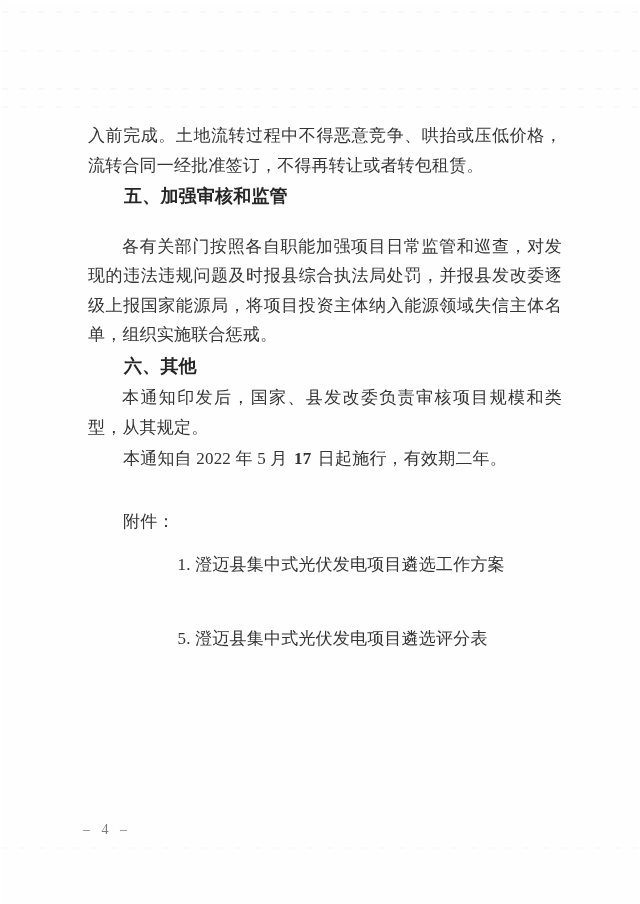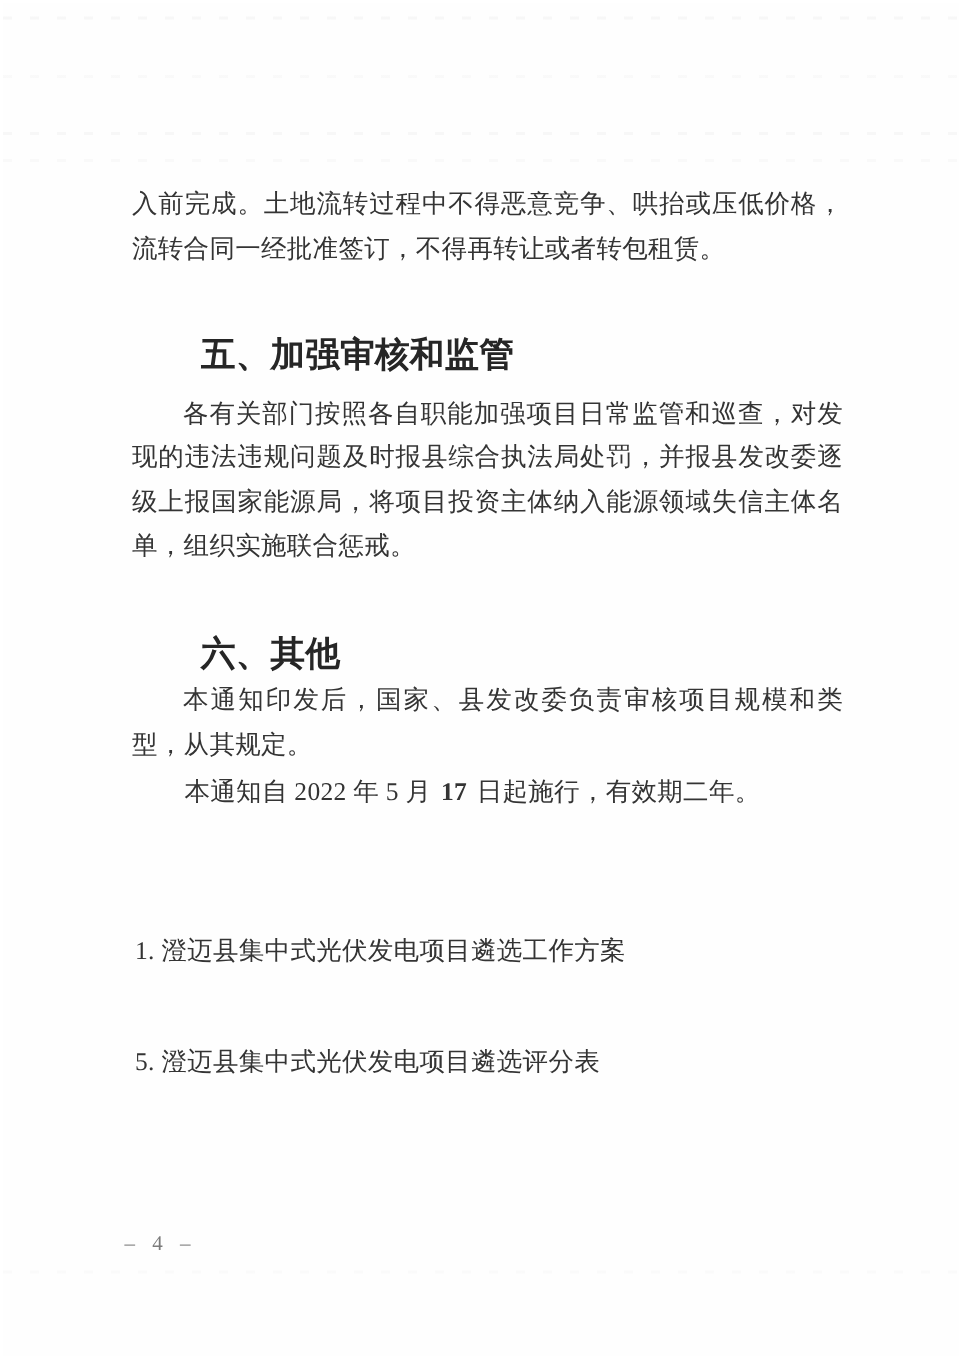--- a/index.html
+++ b/index.html
@@ -36,30 +36,29 @@
     width: 478px;
     font-size: 17px;
     line-height: 29.5px;
     text-align: justify;
     text-justify: inter-character;
     word-break: break-all;
     letter-spacing: 0.2px;
   }
   .para { text-indent: 2em; }
   .para.continuation { text-indent: 0; }
-  .para.spaced { margin-top: 7px; }
+  .para.spaced { margin-top: 18px; }
   .heading {
     font-family: "Liberation Sans", "DejaVu Sans", sans-serif;
     font-weight: bold;
-    font-size: 23px;
+    font-size: 18px;
     line-height: 29.5px;
     color: #262626;
     text-indent: 2em;
     text-align: left;
-    margin-top: 40px;
   }
   .date-day { font-weight: bold; }
 
   .attachments {
     display: flex;
     margin-top: 30px;
     line-height: 30px;
     text-align: left;
   }
   .attachments .label { white-space: nowrap; text-indent: 2em; }
@@ -99,20 +98,21 @@
 
     <div class="heading">六、其他</div>
 
     <div class="para">本通知印发后，国家、县发改委负责审核项目规模和类型，从其规定。</div>
 
     <div class="para">
       <span>本通知自 2022 年 5 月 </span><span class="date-day">17</span><span> 日起施行，有效期二年。</span>
     </div>
 
     <div class="attachments">
+      <div class="label">附件：</div>
       <div class="items">
         <div class="item">1. 澄迈县集中式光伏发电项目遴选工作方案</div>
         <div class="item">5. 澄迈县集中式光伏发电项目遴选评分表</div>
       </div>
     </div>
 
   </div>
 
   <div class="page-number">– 4 –</div>
 

